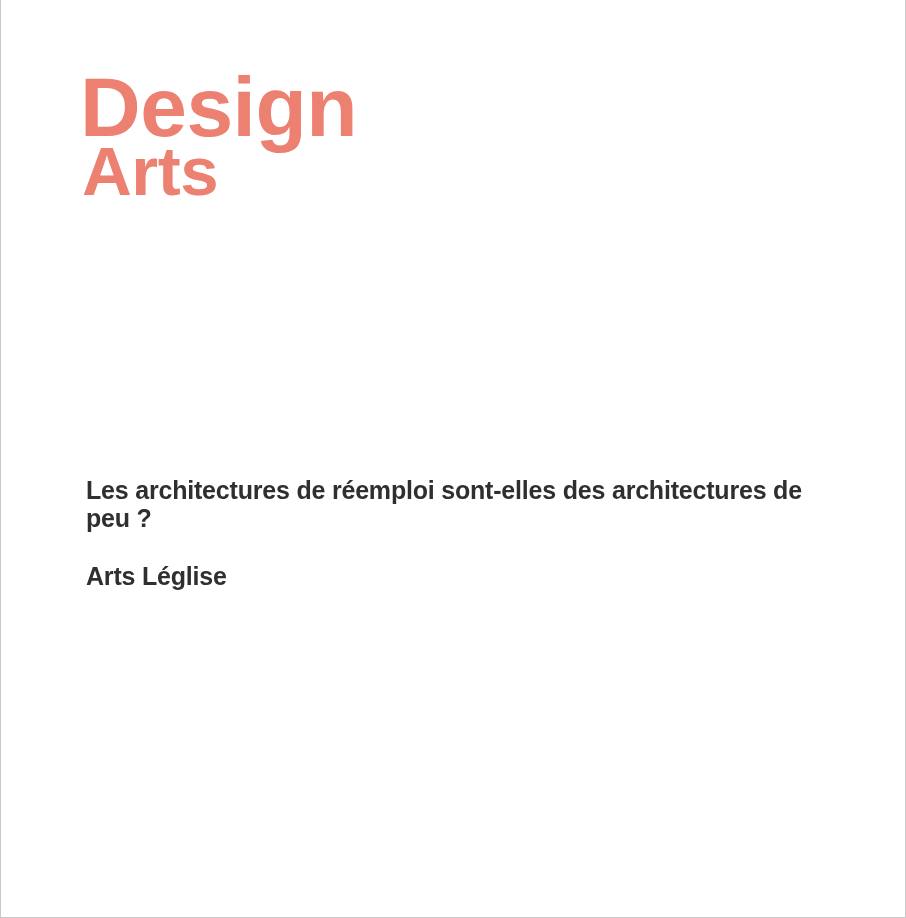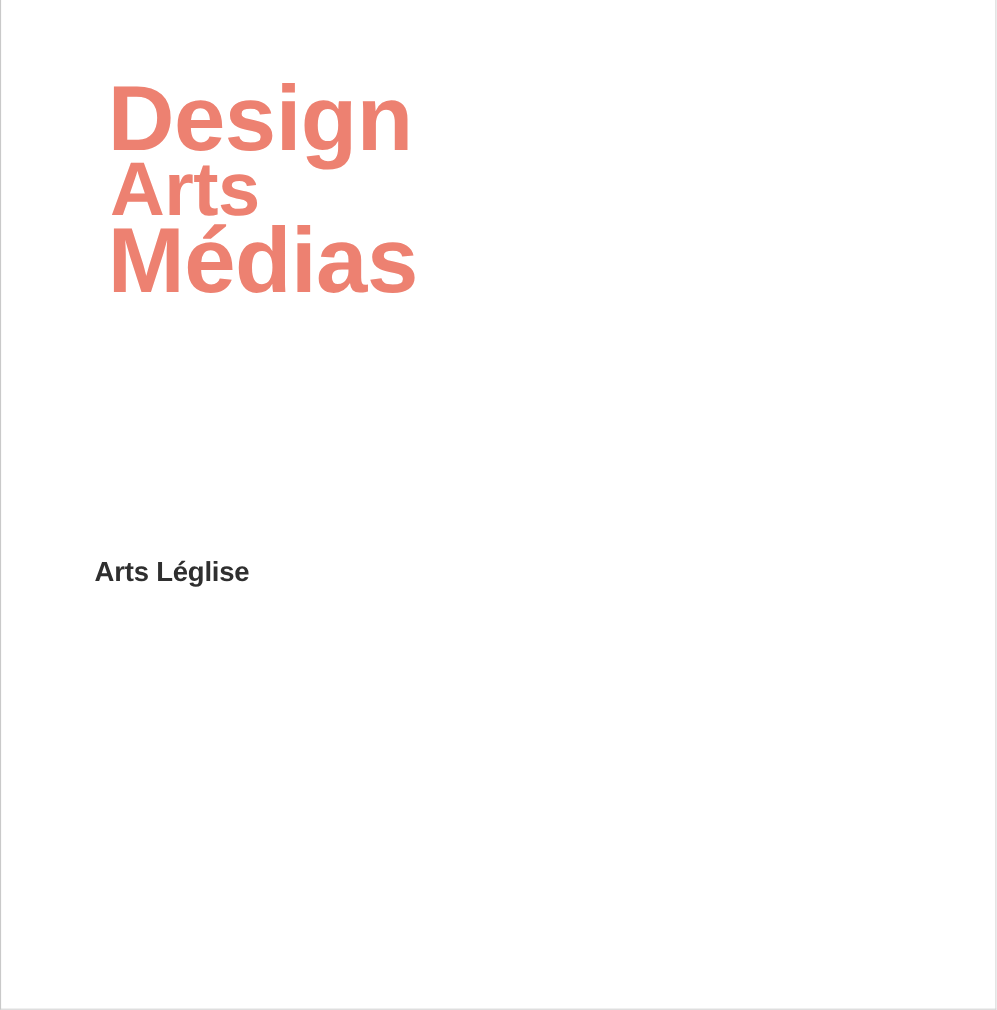--- a/index.html
+++ b/index.html
@@ -24,21 +24,21 @@
   .edge {
     position: absolute;
     background: #c9c9c9;
   }
   .edge-left   { left: 0;   top: 0; width: 1px; height: 918px; }
   .edge-right  { right: 0;  top: 0; width: 1px; height: 918px; }
   .edge-bottom { left: 0;   bottom: 0; width: 906px; height: 1px; }
 
   .journal-logo {
     position: absolute;
-    left: 98px;
+    left: 80px;
     top: 72px;
     line-height: 0.84;
     color: #ed8171;
     letter-spacing: -0.5px;
   }
   .journal-logo .line {
     display: block;
     font-size: 84px;
     font-weight: bold;
   }
@@ -76,20 +76,20 @@
 
 <div class="page">
 
   <div class="edge edge-left"></div>
   <div class="edge edge-right"></div>
   <div class="edge edge-bottom"></div>
 
   <div class="journal-logo">
     <span class="line line-design">Design</span>
     <span class="line line-arts">Arts</span>
-    <span class="line line-medias">Médias</span>
   </div>
 
   <div class="article-block">
+    <h1 class="article-title">Les architectures de réemploi sont-elles des architectures de peu ?</h1>
     <p class="article-author">Arts Léglise</p>
   </div>
 
 </div>
 
 </body></html>

